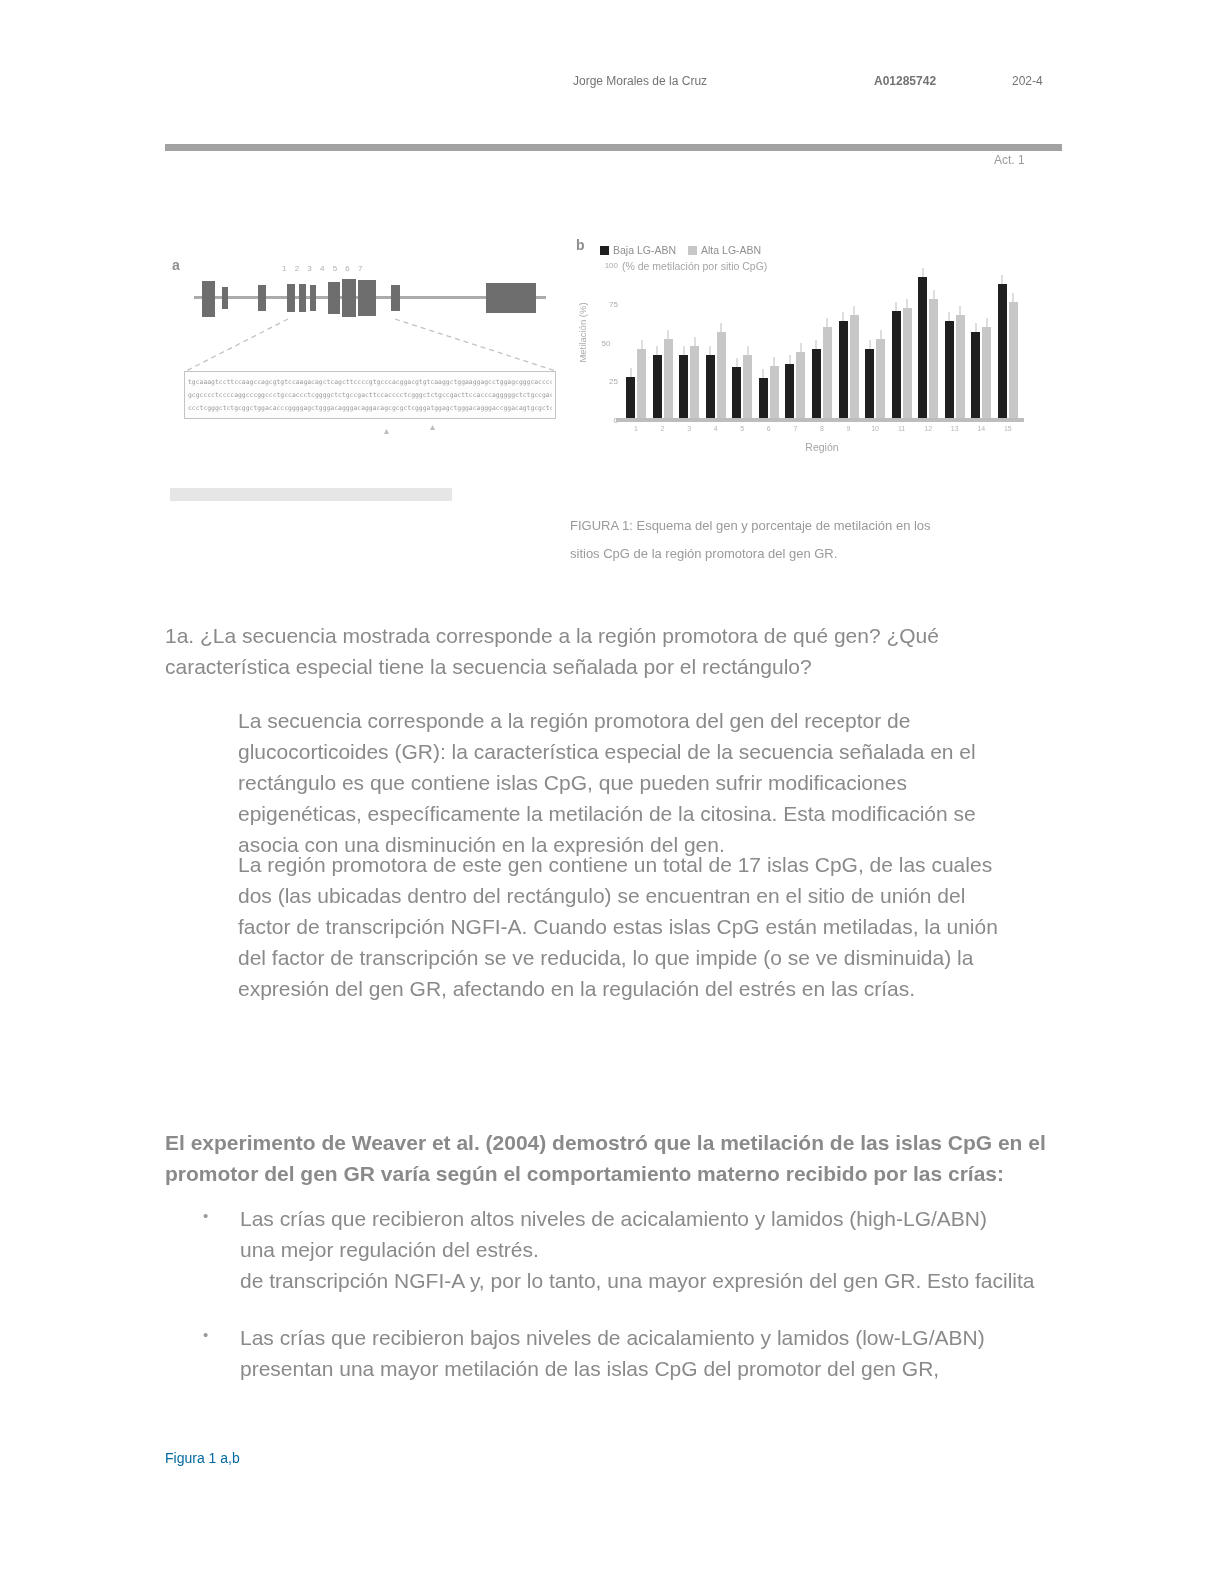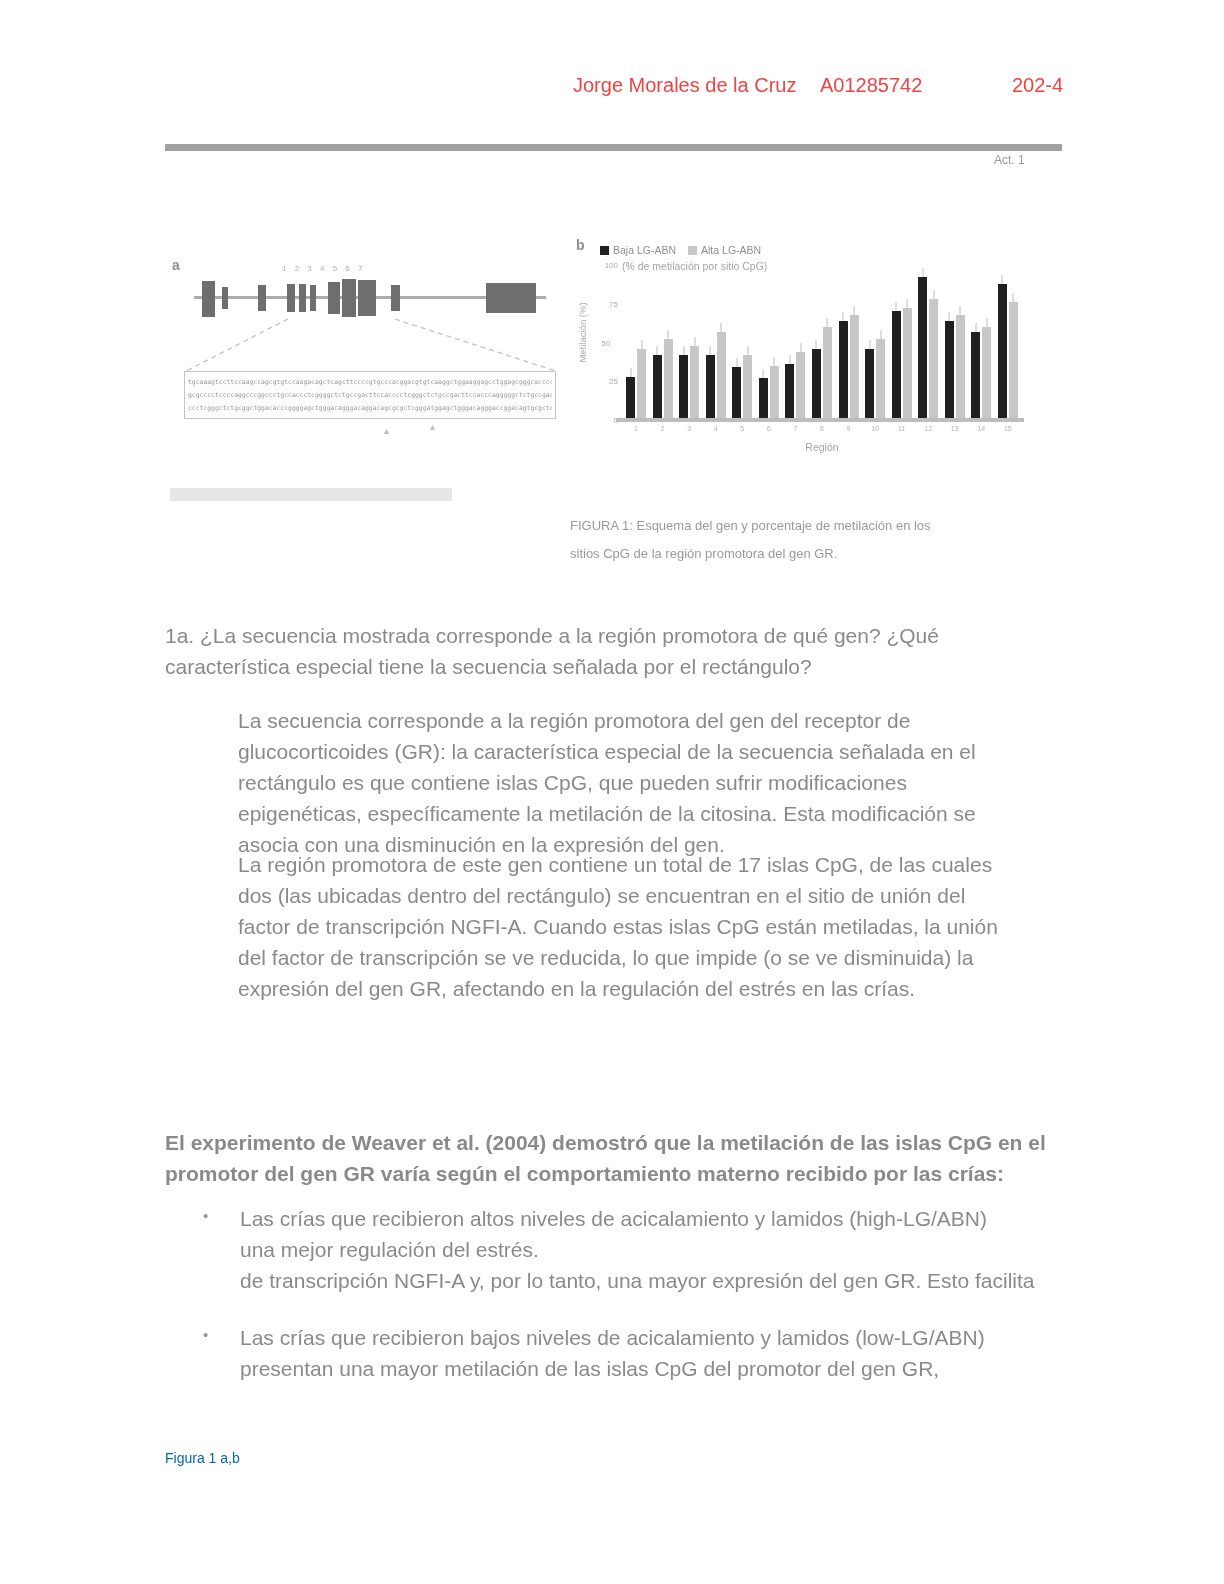--- a/index.html
+++ b/index.html
@@ -1,20 +1,20 @@
 <!DOCTYPE html>
 <html><head>
 <meta charset="utf-8">
 <style>
   html,body{margin:0;padding:0;background:#fff;}
   .page{position:relative;width:1224px;height:1584px;background:#ffffff;
         font-family:"Liberation Sans",sans-serif;overflow:hidden;}
 
   
-  .hdr{position:absolute;font-size:20px;color:#ef4444;white-space:nowrap;}
+  .hdr{position:absolute;font-size:12px;color:#737373;white-space:nowrap;}
   .rule{position:absolute;left:165px;top:144px;width:897px;height:7px;background:#a2a2a2;}
   .page-label{position:absolute;left:994px;top:153px;font-size:12px;color:#9b9b9b;}
 
   
   .panelA{position:absolute;left:170px;top:255px;width:395px;height:255px;}
   .panel-letter{position:absolute;font-size:14px;font-weight:bold;color:#8f8f8f;}
   .gene-line{position:absolute;left:24px;top:41px;width:352px;height:3px;background:#ababab;}
   .exon{position:absolute;background:#6e6e6e;}
   .exon-nums{position:absolute;left:112px;top:9px;font-size:8px;color:#b0b0b0;letter-spacing:3px;white-space:nowrap;}
   .connector-svg{position:absolute;left:0;top:0;}
@@ -57,21 +57,21 @@
   .bullet-row{display:flex;}
   .bmark{width:37px;font-size:15px;color:#9a9a9a;padding-top:4px;}
   .footer-label{position:absolute;left:165px;top:1450px;font-size:14px;color:#0369a1;}
 </style>
 </head>
 <body>
 
 <div class="page">
 
   <span class="hdr" style="left:573px;top:74px;">Jorge Morales de la Cruz</span>
-  <span class="hdr" style="left:820px;top:74px;">A01285742</span>
+  <span class="hdr" style="left:874px;top:74px;font-weight:bold;">A01285742</span>
   <span class="hdr" style="left:1012px;top:74px;">202-4</span>
   <div class="rule"></div>
   <span class="page-label">Act. 1</span>
 
   <div class="panelA">
     <span class="panel-letter" style="left:2px;top:2px;">a</span>
     <span class="exon-nums">1  2  3  4  5  6  7</span>
     <div class="gene-line"></div>
     <div class="exon" style="left:32px;top:26px;width:13px;height:36px;"></div>
     <div class="exon" style="left:52px;top:32px;width:6px;height:22px;"></div>

